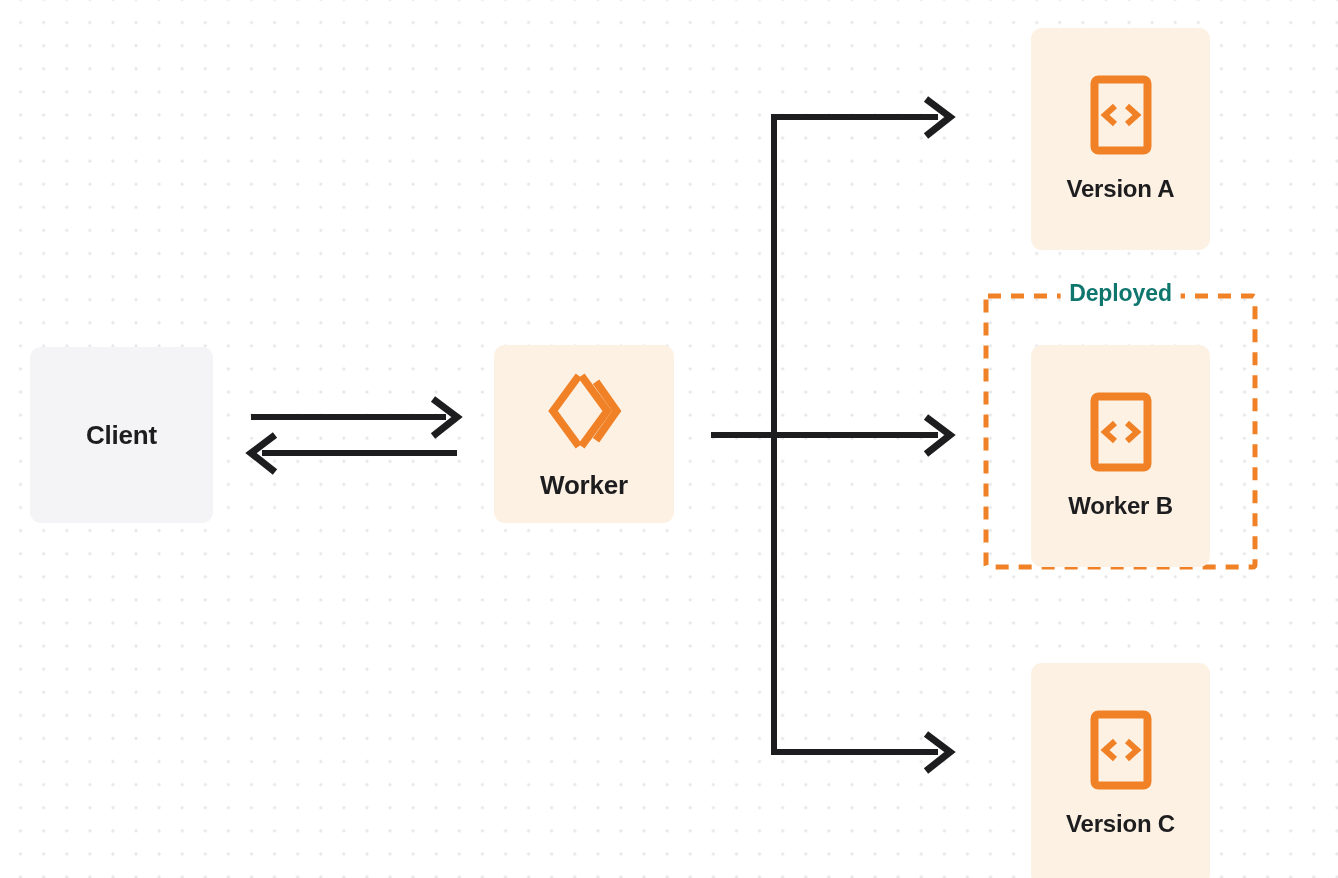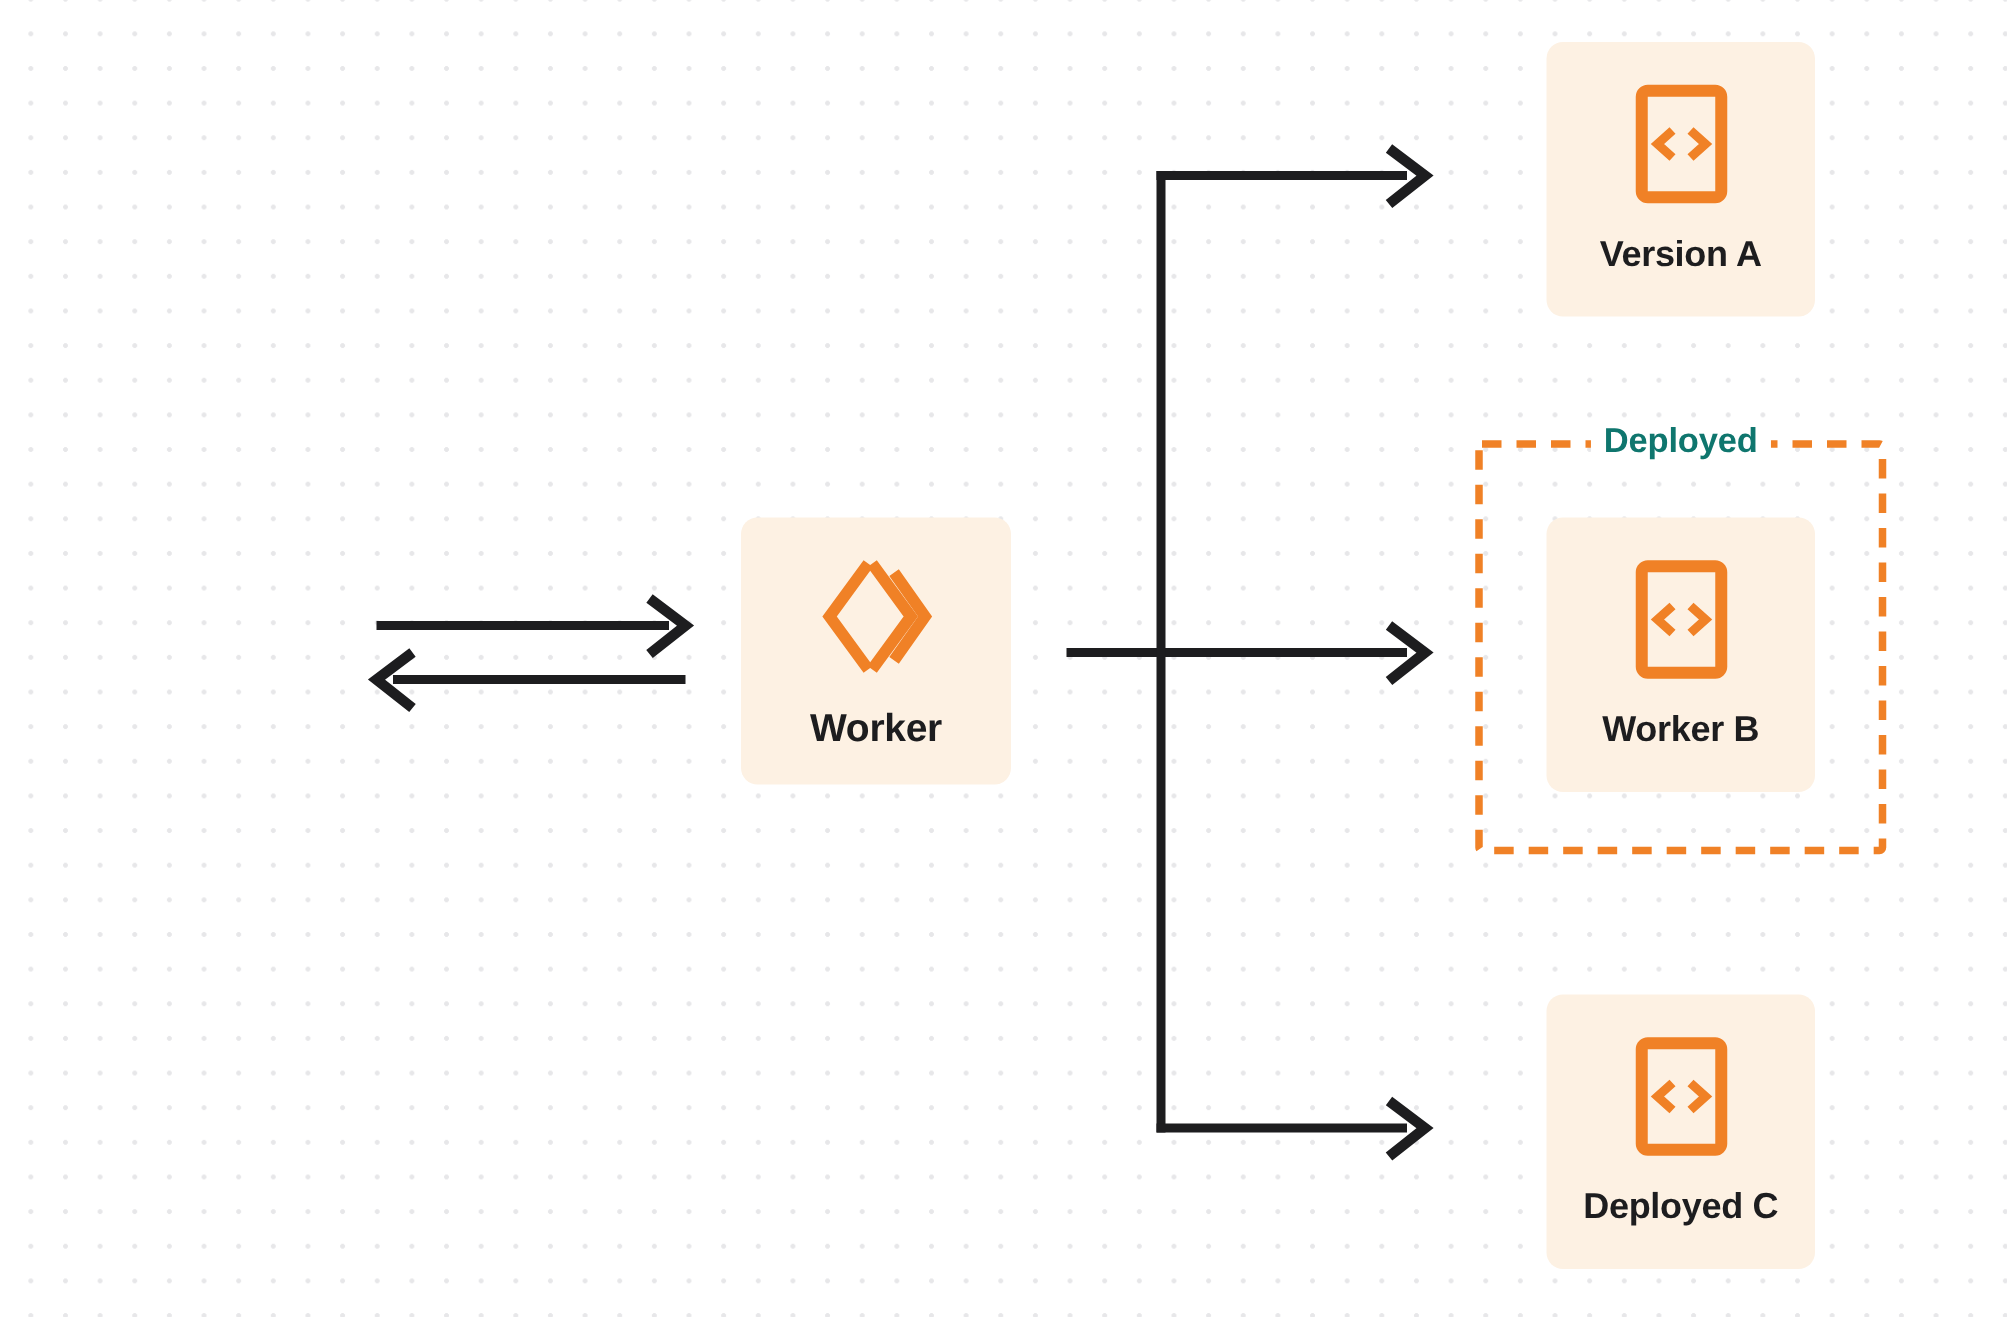--- a/index.html
+++ b/index.html
@@ -63,21 +63,21 @@
   }
 
   .node-worker .node-label {
     font-size: 26px;
     margin-top: 16px;
     text-align: center;
   }
 
   .node-version {
     width: 179px;
-    height: 183px;
+    height: 222px;
     background: #fdf1e3;
     left: 1031px;
   }
 
   .node-version .node-label {
     font-size: 24px;
     margin-top: 20px;
   }
 
   .pos-a { top: 28px; }
@@ -181,20 +181,23 @@
       <polyline points="926,417 950,435 926,454" fill="none" stroke="#1d1d1f" stroke-width="7" stroke-linejoin="miter" stroke-linecap="butt"></polyline>
     </g>
 
     <g>
       <line x1="771" y1="752" x2="938" y2="752" stroke="#1d1d1f" stroke-width="6"></line>
       <polyline points="926,734 950,752 926,771" fill="none" stroke="#1d1d1f" stroke-width="7" stroke-linejoin="miter" stroke-linecap="butt"></polyline>
     </g>
   </svg>
 
 
+  <div class="node node-client">
+    <span class="node-label">Client</span>
+  </div>
 
   <div class="node node-worker">
     <span>
       <svg class="worker-icon" viewBox="0 0 100 100" fill="none" xmlns="http://www.w3.org/2000/svg">
 
         <polyline points="44,9 14,50 44,91" stroke="#f08126" stroke-width="9" stroke-linejoin="miter" stroke-linecap="butt" fill="none"></polyline>
 
         <polyline points="47,9 77,50 47,91" stroke="#f08126" stroke-width="9" stroke-linejoin="miter" stroke-linecap="butt" fill="none"></polyline>
 
         <polyline points="64,16 88,50 64,84" stroke="#f08126" stroke-width="9" stroke-linejoin="miter" stroke-linecap="butt" fill="none"></polyline>
@@ -233,16 +236,16 @@
   </div>
 
   <div class="node node-version pos-c">
     <span>
       <svg class="version-icon" viewBox="0 0 62 80" fill="none" xmlns="http://www.w3.org/2000/svg">
         <rect x="4.5" y="4.5" width="53" height="71" rx="4" ry="4" stroke="#f08126" stroke-width="8" fill="none"></rect>
         <polyline points="25,31 15,40 25,49" stroke="#f08126" stroke-width="6" stroke-linejoin="miter" stroke-linecap="butt" fill="none"></polyline>
         <polyline points="37,31 47,40 37,49" stroke="#f08126" stroke-width="6" stroke-linejoin="miter" stroke-linecap="butt" fill="none"></polyline>
       </svg>
     </span>
-    <span class="node-label">Deployed C</span>
+    <span class="node-label">Version C</span>
   </div>
 
 </div>
 
 </body></html>

